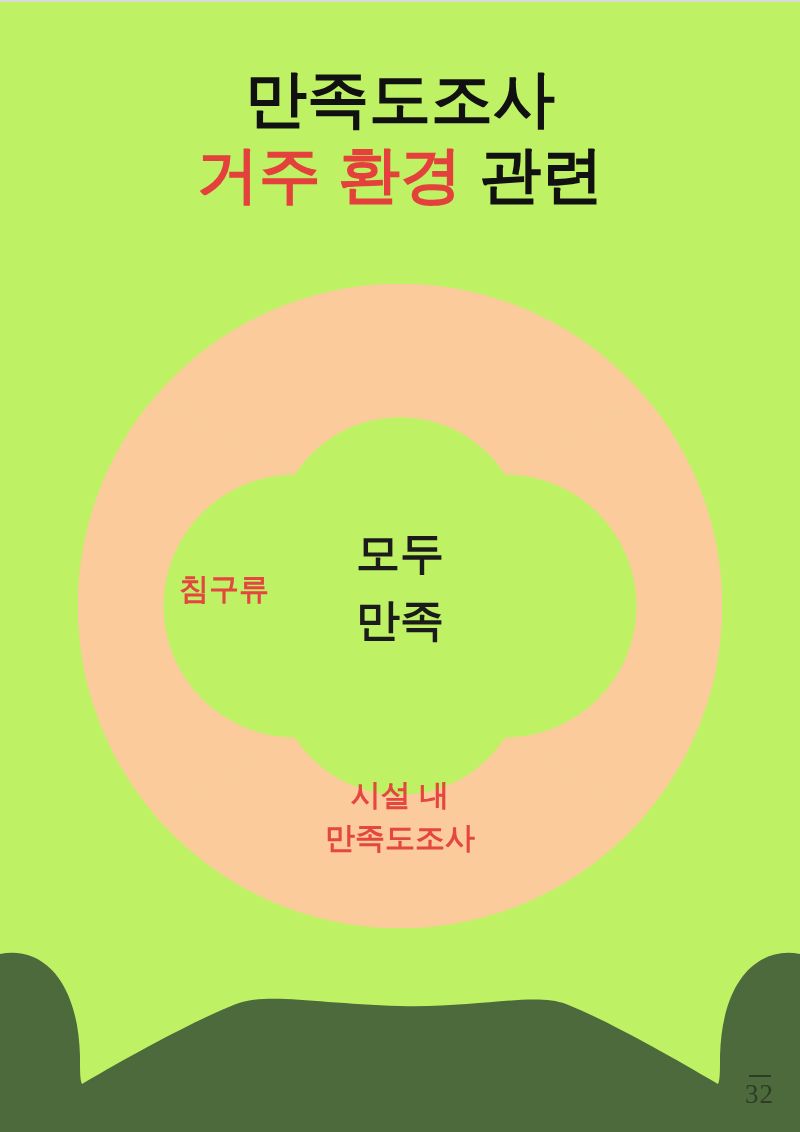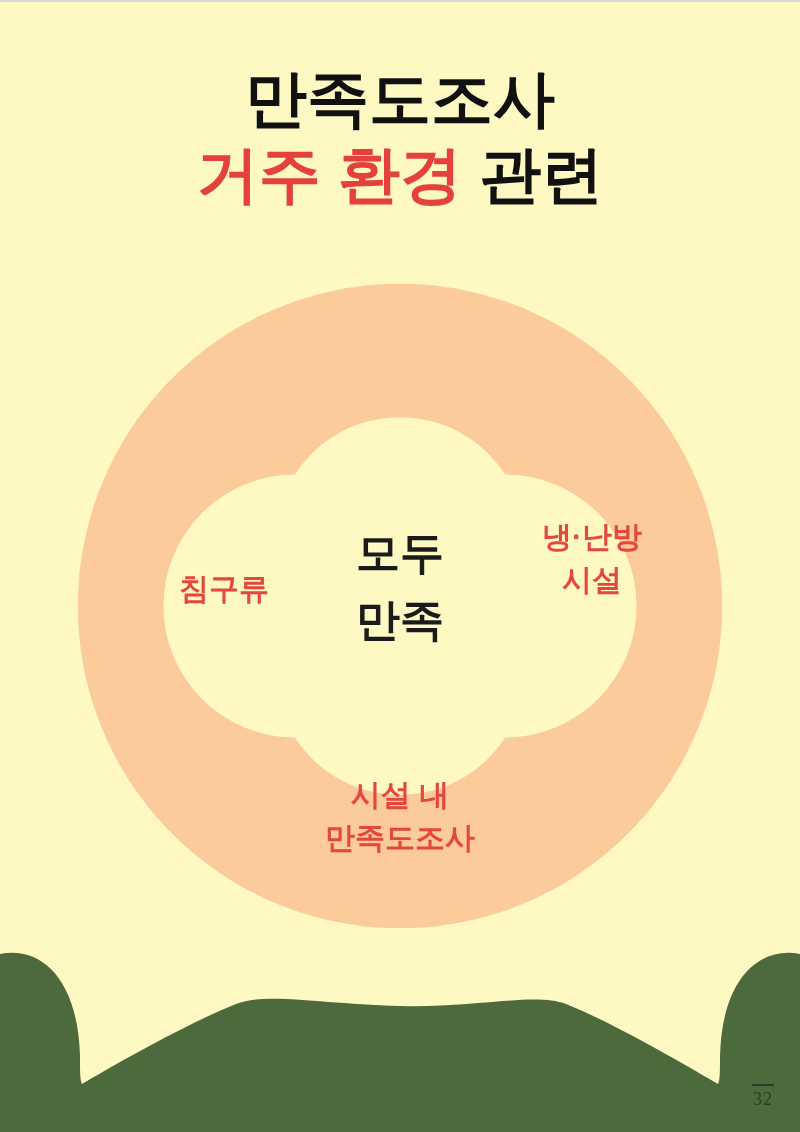--- a/index.html
+++ b/index.html
@@ -12,21 +12,21 @@
     background: #f6f6f6;
     font-family: "Liberation Sans", sans-serif;
     overflow: hidden;
     position: relative;
   }
   #slide {
     position: absolute;
     inset: 0;
     width: 800px;
     height: 1132px;
-    background: #fef9c3;
+    background: #bef264;
     border-top: 2px solid #d9d9d9;
     box-sizing: border-box;
     overflow: hidden;
   }
 
   
   #title-block {
     position: absolute;
     top: 66px;
     left: 0;
@@ -107,21 +107,21 @@
   }
 
   
   #page-number {
     position: absolute;
     right: 26px;
     bottom: 24px;
     text-align: center;
     color: #2f3c26;
     font-family: "Liberation Serif", serif;
-    font-size: 18px;
+    font-size: 27px;
     line-height: 1;
     letter-spacing: 1px;
   }
   #page-number-rule {
     width: 22px;
     height: 2px;
     background: #2f3c26;
     margin: 0 auto 4px auto;
   }
 </style>
@@ -158,22 +158,20 @@
                Z"></path>
 
       <path fill="#fbcb9c" d="M 77.12 531.38
                A 322 322 0 0 1 77.12 112.62
                L 216.91 190.51
                A 125 125 0 0 0 216.91 453.49
                Z"></path>
     </svg>
 
 
-    <div class="seg-label" id="label-right">냉·난방
-시설</div>
 
     <div class="seg-label" id="label-bottom">시설 내
 만족도조사</div>
 
     <div class="seg-label" id="label-left">침구류</div>
 
     <div id="center-label">모두
 만족</div>
   </div>
 

